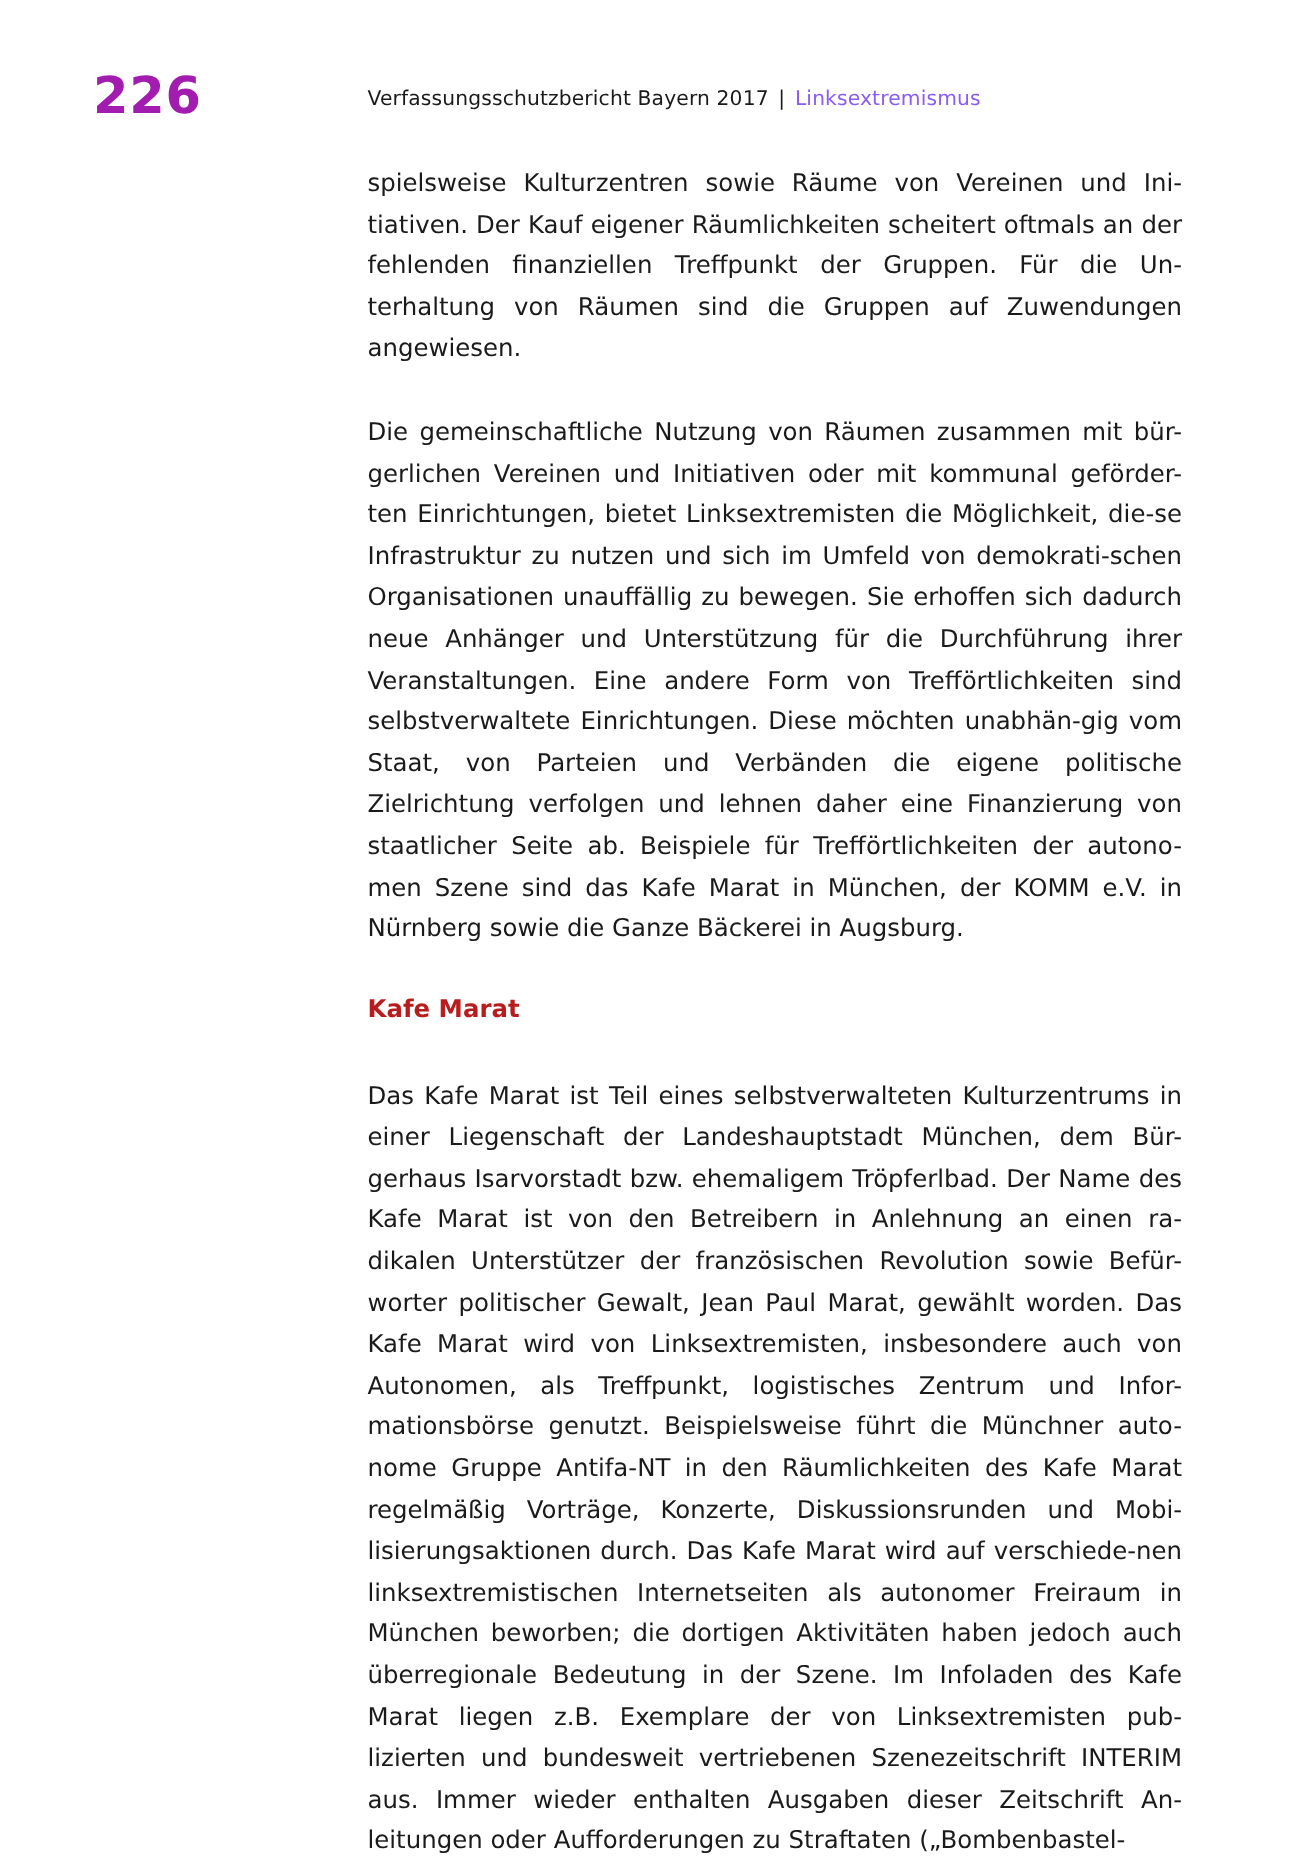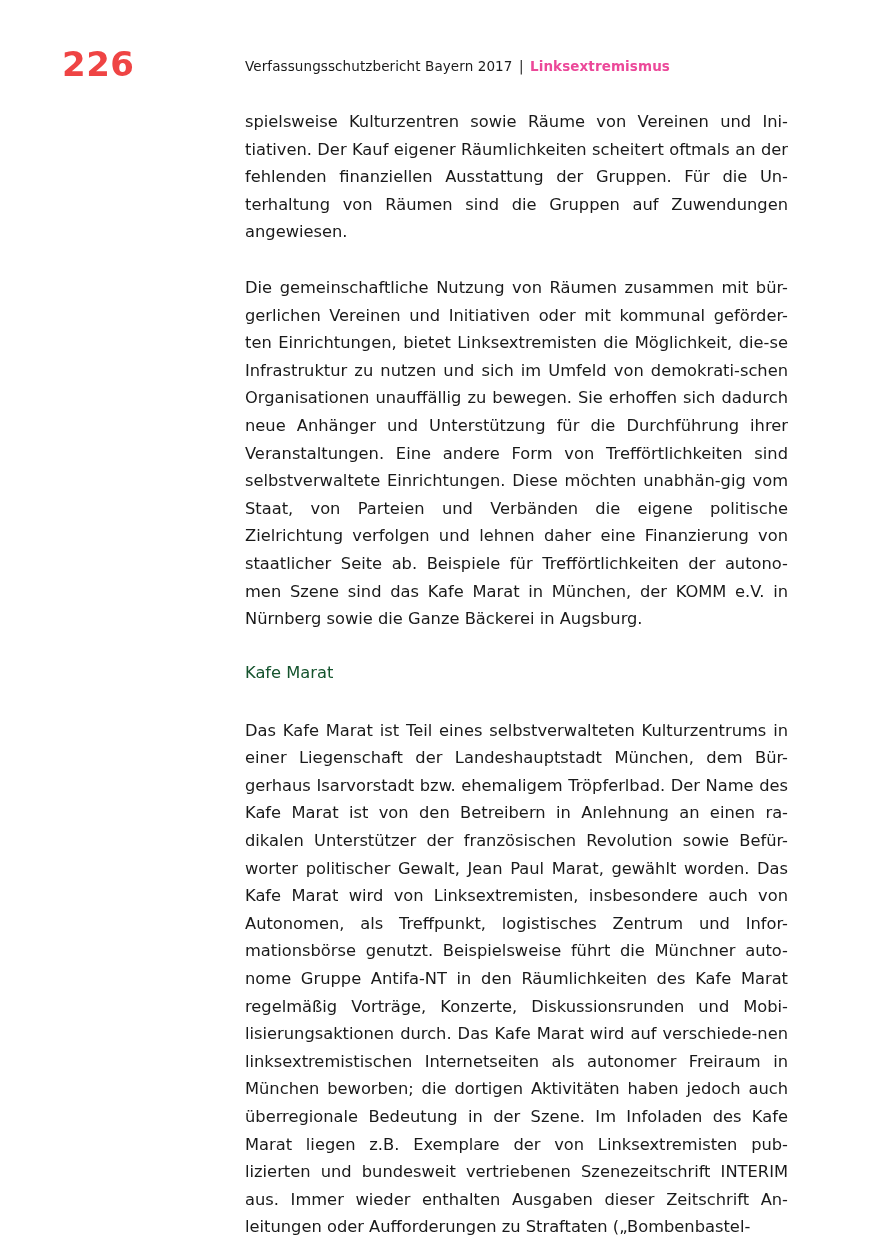--- a/index.html
+++ b/index.html
@@ -21,39 +21,39 @@
     height: 1242px;
     box-sizing: border-box;
   }
   .page-number {
     position: absolute;
     left: 62px;
     top: 47px;
     font-size: 34px;
     font-weight: 700;
     letter-spacing: 0.5px;
-    color: #ef4444;
+    color: #a21caf;
     line-height: 1;
   }
   .running-head {
     position: absolute;
     left: 245px;
     top: 58px;
     font-size: 13.5px;
     color: #1a1a1a;
     letter-spacing: 0.1px;
     white-space: nowrap;
   }
   .running-head .sep {
     color: #1a1a1a;
     padding: 0 2px;
   }
   .running-head .section {
-    color: #ec4899;
-    font-weight: 700;
+    color: #8b5cf6;
+    font-weight: 400;
   }
   .content {
     position: absolute;
     left: 245px;
     top: 108px;
     width: 543px;
   }
   p.body-text {
     margin: 0 0 28px 0;
     font-size: 16.3px;
@@ -64,43 +64,43 @@
     hyphens: manual;
   }
   p.body-text:last-child {
     margin-bottom: 0;
     margin-top: 32px;
   }
   h3.subhead {
     margin: 0 0 22px 0;
     font-size: 16.3px;
     line-height: 24px;
-    font-weight: 400;
-    color: #14532d;
+    font-weight: 700;
+    color: #b91c1c;
   }
   .last-para {
     margin-bottom: 0;
   }
 </style>
 </head>
 <body>
 
 <div class="page">
 
   <div class="page-number">226</div>
 
   <div class="running-head">
     <span>Verfassungsschutzbericht Bayern 2017</span>
     <span class="sep">|</span>
     <span class="section">Linksextremismus</span>
   </div>
 
   <div class="content">
 
-    <p class="body-text">spielsweise Kulturzentren sowie Räume von Vereinen und Ini-tiativen. Der Kauf eigener Räumlichkeiten scheitert oftmals an der fehlenden finanziellen Ausstattung der Gruppen. Für die Un-terhaltung von Räumen sind die Gruppen auf Zuwendungen angewiesen.</p>
+    <p class="body-text">spielsweise Kulturzentren sowie Räume von Vereinen und Ini-tiativen. Der Kauf eigener Räumlichkeiten scheitert oftmals an der fehlenden finanziellen Treffpunkt der Gruppen. Für die Un-terhaltung von Räumen sind die Gruppen auf Zuwendungen angewiesen.</p>
 
     <p class="body-text">Die gemeinschaftliche Nutzung von Räumen zusammen mit bür-gerlichen Vereinen und Initiativen oder mit kommunal geförder-ten Einrichtungen, bietet Linksextremisten die Möglichkeit, die-se Infrastruktur zu nutzen und sich im Umfeld von demokrati-schen Organisationen unauffällig zu bewegen. Sie erhoffen sich dadurch neue Anhänger und Unterstützung für die Durchführung ihrer Veranstaltungen. Eine andere Form von Trefförtlichkeiten sind selbstverwaltete Einrichtungen. Diese möchten unabhän-gig vom Staat, von Parteien und Verbänden die eigene politische Zielrichtung verfolgen und lehnen daher eine Finanzierung von staatlicher Seite ab. Beispiele für Trefförtlichkeiten der autono-men Szene sind das Kafe Marat in München, der KOMM e.V. in Nürnberg sowie die Ganze Bäckerei in Augsburg.</p>
 
     <h3 class="subhead">Kafe Marat</h3>
 
     <p class="body-text last-para">Das Kafe Marat ist Teil eines selbstverwalteten Kulturzentrums in einer Liegenschaft der Landeshauptstadt München, dem Bür-gerhaus Isarvorstadt bzw. ehemaligem Tröpferlbad. Der Name des Kafe Marat ist von den Betreibern in Anlehnung an einen ra-dikalen Unterstützer der französischen Revolution sowie Befür-worter politischer Gewalt, Jean Paul Marat, gewählt worden. Das Kafe Marat wird von Linksextremisten, insbesondere auch von Autonomen, als Treffpunkt, logistisches Zentrum und Infor-mationsbörse genutzt. Beispielsweise führt die Münchner auto-nome Gruppe Antifa-NT in den Räumlichkeiten des Kafe Marat regelmäßig Vorträge, Konzerte, Diskussionsrunden und Mobi-lisierungsaktionen durch. Das Kafe Marat wird auf verschiede-nen linksextremistischen Internetseiten als autonomer Freiraum in München beworben; die dortigen Aktivitäten haben jedoch auch überregionale Bedeutung in der Szene. Im Infoladen des Kafe Marat liegen z.B. Exemplare der von Linksextremisten pub-lizierten und bundesweit vertriebenen Szenezeitschrift INTERIM aus. Immer wieder enthalten Ausgaben dieser Zeitschrift An-leitungen oder Aufforderungen zu Straftaten („Bombenbastel-</p>
 
   </div>
 
 </div>

